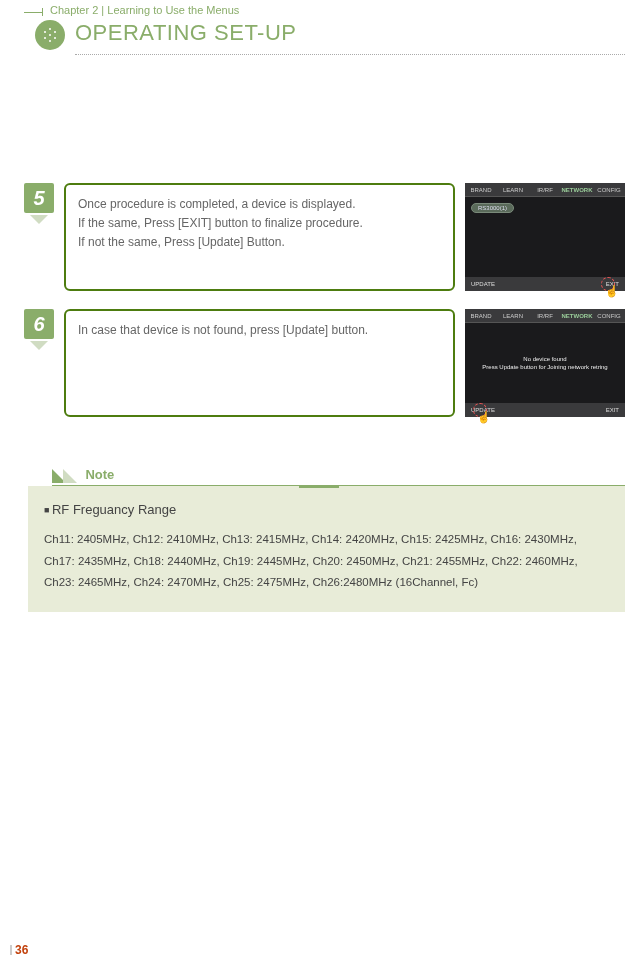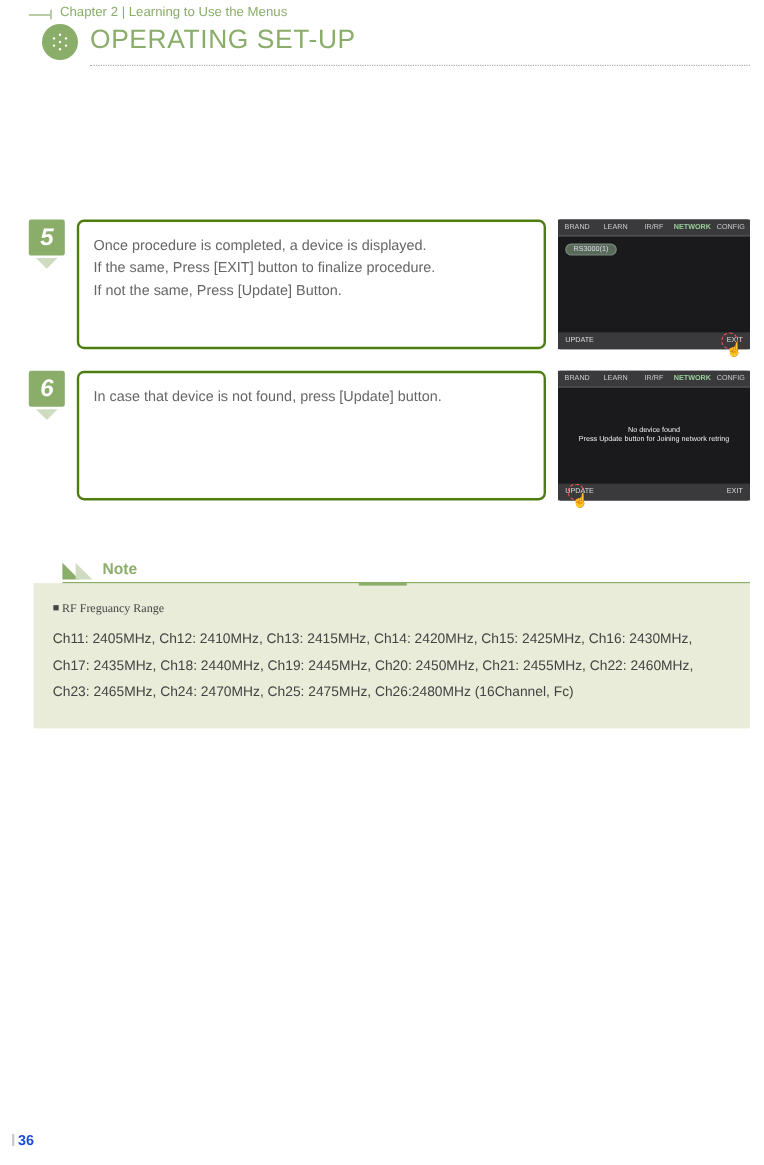--- a/index.html
+++ b/index.html
@@ -249,35 +249,34 @@
       background: #8aad6a;
     }
     .note-body {
       background: #e8ecd8;
       padding: 12px 16px 18px;
       font-size: 11.5px;
       color: #444;
       line-height: 1.9;
     }
     .note-subtitle {
-      font-size: 10px;
+      font-size: 13px;
       margin-bottom: 6px;
-      font-family: Liberation Serif, serif;
     }
     .note-subtitle::before {
       content: "■ ";
       font-size: 9px;
       vertical-align: 1px;
     }
     .page-num {
       position: absolute;
       bottom: 14px;
       left: 10px;
       font-size: 12px;
-      color: #1d4ed8;
+      color: #c2410c;
       font-weight: bold;
     }
     .page-num-bar {
       display: inline-block;
       width: 2px;
       height: 10px;
       background: #ccc;
       margin-right: 3px;
       vertical-align: -1px;
     }

